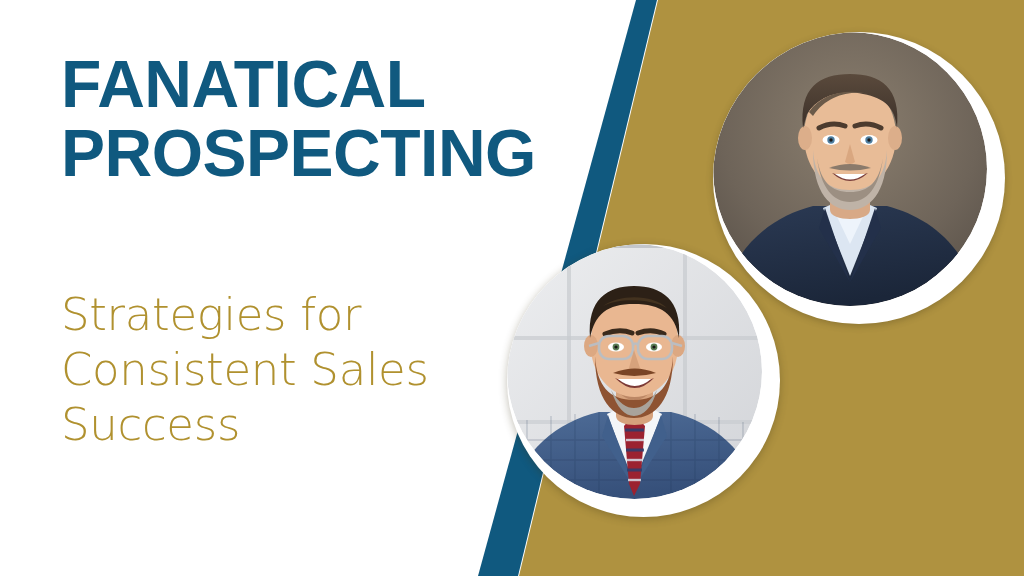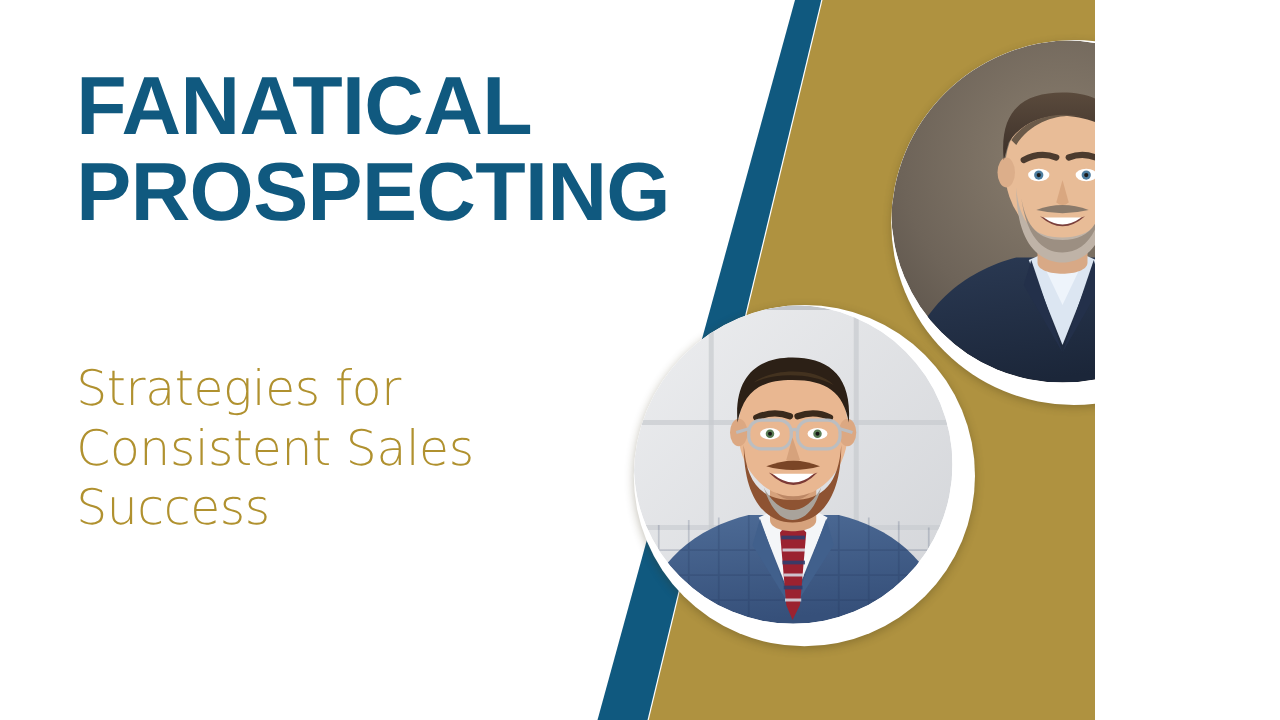--- a/index.html
+++ b/index.html
@@ -9,21 +9,21 @@
   }
   body {
     width: 1024px;
     height: 576px;
     overflow: hidden;
     font-family: "Liberation Sans", sans-serif;
   }
 
   #slide {
     position: relative;
-    width: 876px;
+    width: 1024px;
     height: 576px;
     background: #ffffff;
     overflow: hidden;
   }
 
   
   .bg-layer {
     position: absolute;
     inset: 0;
     width: 1024px;
@@ -54,21 +54,21 @@
     white-space: pre-line;
   }
 
   .subhead {
     position: absolute;
     left: 61px;
     top: 288px;
     width: 430px;
     font-family: "DejaVu Sans", sans-serif;
     font-weight: 300;
-    font-size: 39px;
+    font-size: 45px;
     line-height: 1.22;
     letter-spacing: -0.3px;
     color: #B0912F;
     margin: 0;
     white-space: pre-line;
   }
 
   
   .logo-lockup {
     position: absolute;

